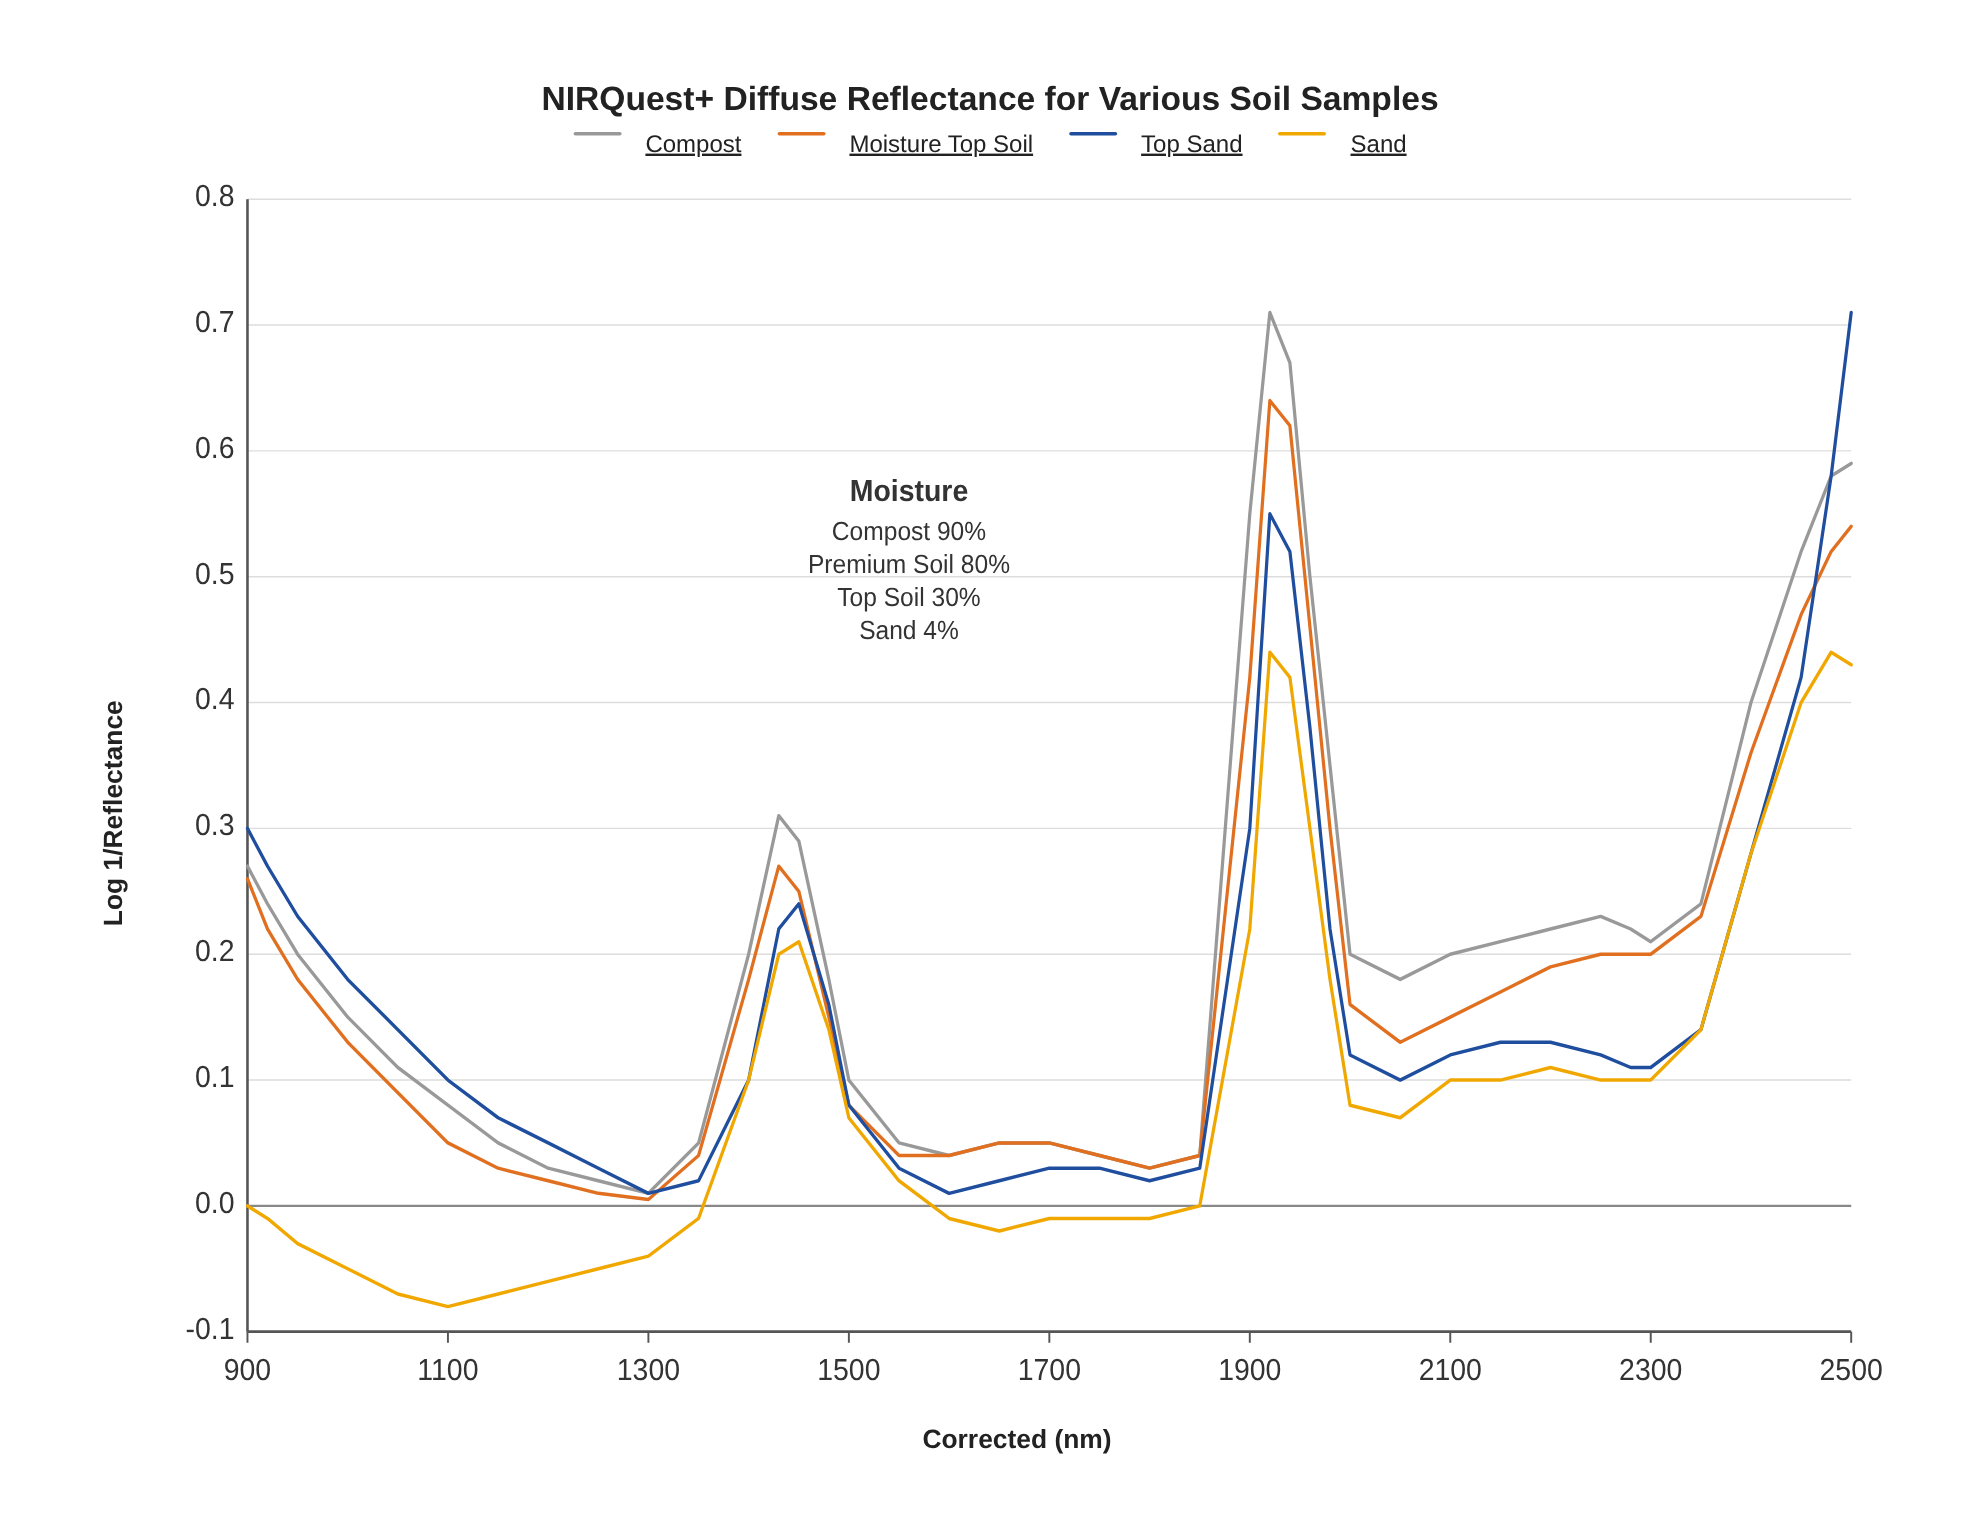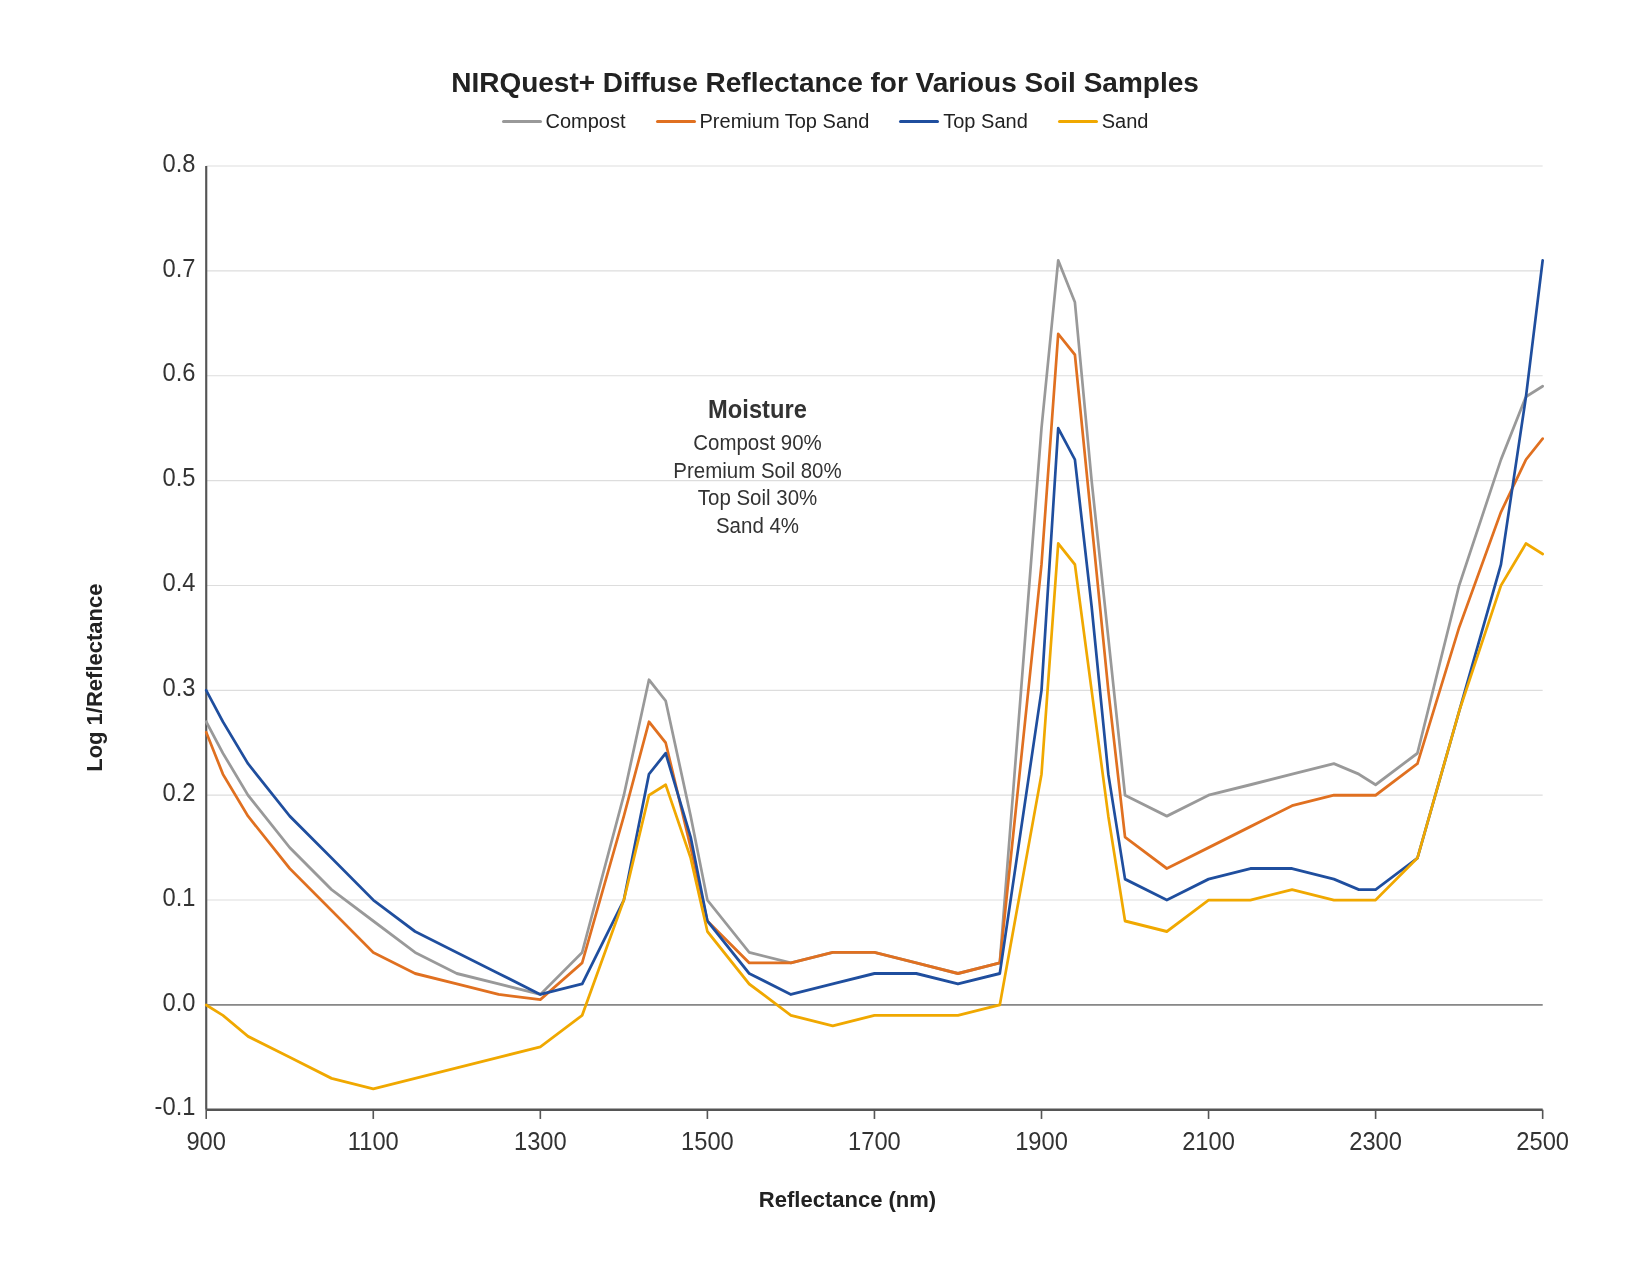--- a/index.html
+++ b/index.html
@@ -32,22 +32,22 @@
       display: flex;
       flex-direction: row;
       align-items: center;
       gap: 30px;
       margin-bottom: 10px;
       font-size: 20px;
       color: #222;
     }
     .legend-item {
       display: flex;
-      align-items: center;
-      gap: 4px;
+      gap: 20px;
+      text-decoration: underline;
     }
     .legend-line {
       width: 40px;
       height: 3px;
       border-radius: 2px;
     }
     .chart-area {
       display: flex;
       flex-direction: row;
       width: 100%;
@@ -92,21 +92,21 @@
   </div>
 
   <div class="legend">
 
   <div class="legend-item">
         <div class="legend-line" style="background-color: rgb(153, 153, 153);"></div>
         <span>Compost</span>
       </div>
       <div class="legend-item">
         <div class="legend-line" style="background-color: rgb(224, 112, 32);"></div>
-        <span>Premium Top Sand</span>
+        <span>Moisture Top Soil</span>
       </div>
       <div class="legend-item">
         <div class="legend-line" style="background-color: rgb(31, 78, 158);"></div>
         <span>Top Sand</span>
       </div>
       <div class="legend-item">
         <div class="legend-line" style="background-color: rgb(240, 168, 0);"></div>
         <span>Sand</span>
       </div>
     </div>
@@ -162,16 +162,16 @@
           <path d="M80.0,475.6 L95.5,502.9 L118.8,539.3 L157.5,584.9 L196.3,621.3 L235.0,657.8 L273.8,685.1 L312.5,703.3 L351.3,721.6 L390.0,739.8 L428.8,730.7 L467.5,657.8 L490.8,548.4 L506.3,530.2 L529.5,603.1 L545.0,676.0 L583.8,721.6 L622.5,739.8 L661.3,730.7 L700.0,721.6 L738.8,721.6 L777.5,730.7 L816.3,721.6 L855.0,475.6 L870.5,247.8 L886.0,275.1 L901.5,402.7 L917.0,548.4 L932.5,639.6 L971.3,657.8 L1010.0,639.6 L1048.8,630.4 L1087.5,630.4 L1126.3,639.6 L1149.5,648.7 L1165.0,648.7 L1203.8,621.3 L1242.5,493.8 L1281.3,366.2 L1304.5,220.4 L1320.0,102.0" fill="none" stroke="#1F4E9E" stroke-width="2.5" stroke-linejoin="round" stroke-linecap="round"></path>
           <path d="M80.0,748.9 L95.5,758.0 L118.8,776.2 L157.5,794.4 L196.3,812.7 L235.0,821.8 L273.8,812.7 L312.5,803.6 L351.3,794.4 L390.0,785.3 L428.8,758.0 L467.5,657.8 L490.8,566.7 L506.3,557.6 L529.5,621.3 L545.0,685.1 L583.8,730.7 L622.5,758.0 L661.3,767.1 L700.0,758.0 L738.8,758.0 L777.5,758.0 L816.3,748.9 L855.0,548.4 L870.5,348.0 L886.0,366.2 L901.5,475.6 L917.0,584.9 L932.5,676.0 L971.3,685.1 L1010.0,657.8 L1048.8,657.8 L1087.5,648.7 L1126.3,657.8 L1149.5,657.8 L1165.0,657.8 L1203.8,621.3 L1242.5,493.8 L1281.3,384.4 L1304.5,348.0 L1320.0,357.1" fill="none" stroke="#F0A800" stroke-width="2.5" stroke-linejoin="round" stroke-linecap="round"></path>
           <g>
             <text x="591.5" y="238.66666666666663" text-anchor="middle" font-size="22" font-weight="bold" fill="#333" font-family="Arial">Moisture</text>
             <text x="591.5" y="266.66666666666663" text-anchor="middle" font-size="19" font-weight="normal" fill="#333" font-family="Arial">Compost 90%</text>
             <text x="591.5" y="290.66666666666663" text-anchor="middle" font-size="19" font-weight="normal" fill="#333" font-family="Arial">Premium Soil 80%</text>
             <text x="591.5" y="314.66666666666663" text-anchor="middle" font-size="19" font-weight="normal" fill="#333" font-family="Arial">Top Soil 30%</text>
             <text x="591.5" y="338.66666666666663" text-anchor="middle" font-size="19" font-weight="normal" fill="#333" font-family="Arial">Sand 4%</text>
           </g>
         </svg>
-      <div class="x-axis-label">Reflectance (nm)</div>
+      <div class="x-axis-label">Corrected (nm)</div>
     </div>
   </div>
 </div>
 
 </body></html>

